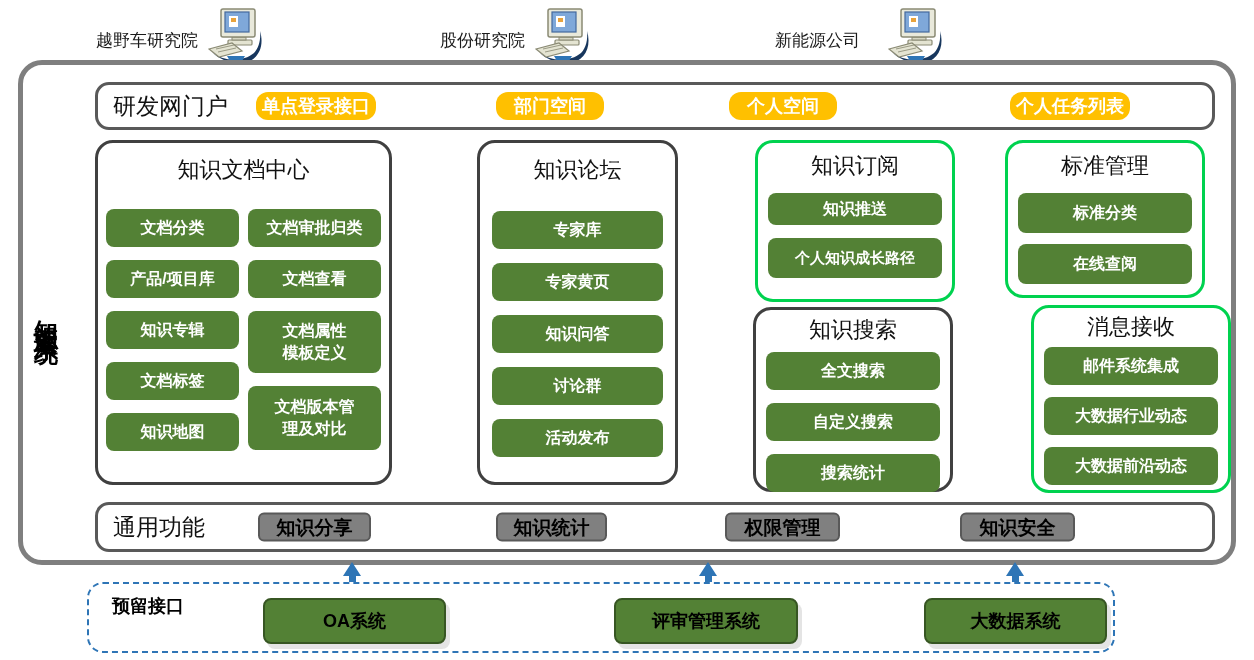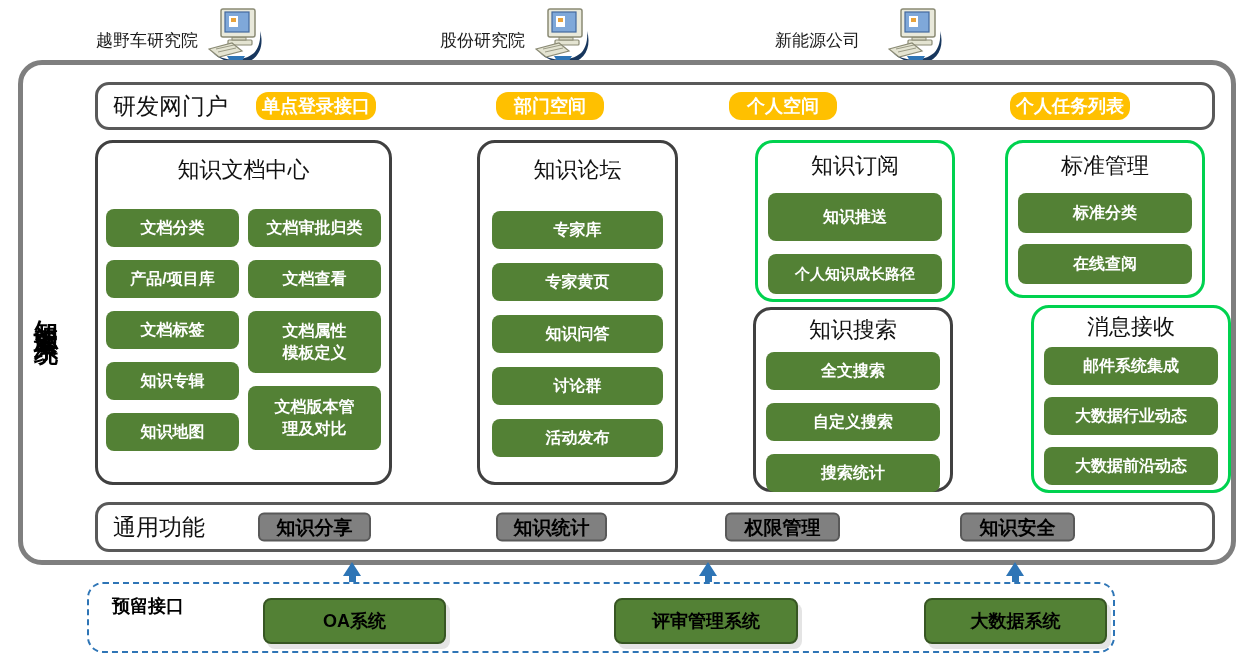--- a/index.html
+++ b/index.html
@@ -148,22 +148,22 @@
       <span class="orange-btn" style="left:631px; width:108px;">个人空间</span>
       <span class="orange-btn" style="left:868px; width:120px;margin-left:44px;">个人任务列表</span>
     </div>
 
     <div class="module" style="left:72px; top:75px; width:297px; height:345px;">
       <div class="module-title" style="margin-top:12px;">知识文档中心</div>
       <div class="twocol" style="margin-top:24px;">
         <div class="chips" style="gap:13px;">
           <span class="chip" style="height:38px;">文档分类</span>
           <span class="chip" style="height:38px;">产品/项目库</span>
+          <span class="chip" style="height:38px;">知识专辑</span>
           <span class="chip" style="height:38px;">文档标签</span>
-          <span class="chip" style="height:38px;">知识专辑</span>
           <span class="chip" style="height:38px;">知识地图</span>
         </div>
         <div class="chips" style="gap:13px;">
           <span class="chip" style="height:38px;">文档审批归类</span>
           <span class="chip" style="height:38px;">文档查看</span>
           <span class="chip" style="height:62px;">文档属性
 模板定义</span>
           <span class="chip" style="height:64px;">文档版本管
 理及对比</span>
         </div>
@@ -177,21 +177,21 @@
         <span class="chip" style="height:38px;">专家黄页</span>
         <span class="chip" style="height:38px;">知识问答</span>
         <span class="chip" style="height:38px;">讨论群</span>
         <span class="chip" style="height:38px;">活动发布</span>
       </div>
     </div>
 
     <div class="module green-border" style="left:732px; top:75px; width:200px; height:162px;">
       <div class="module-title" style="margin-top:8px;">知识订阅</div>
       <div class="chips" style="margin-top:12px; gap:13px;">
-        <span class="chip" style="height:48px;">知识推送</span>
+        <span class="chip" style="height:32px;">知识推送</span>
         <span class="chip" style="height:40px; font-size:15px;">个人知识成长路径</span>
       </div>
     </div>
 
     <div class="module" style="left:730px; top:242px; width:200px; height:185px;">
       <div class="module-title" style="margin-top:5px;">知识搜索</div>
       <div class="chips" style="margin-top:7px; gap:13px;">
         <span class="chip" style="height:38px;">全文搜索</span>
         <span class="chip" style="height:38px;">自定义搜索</span>
         <span class="chip" style="height:38px;">搜索统计</span>

